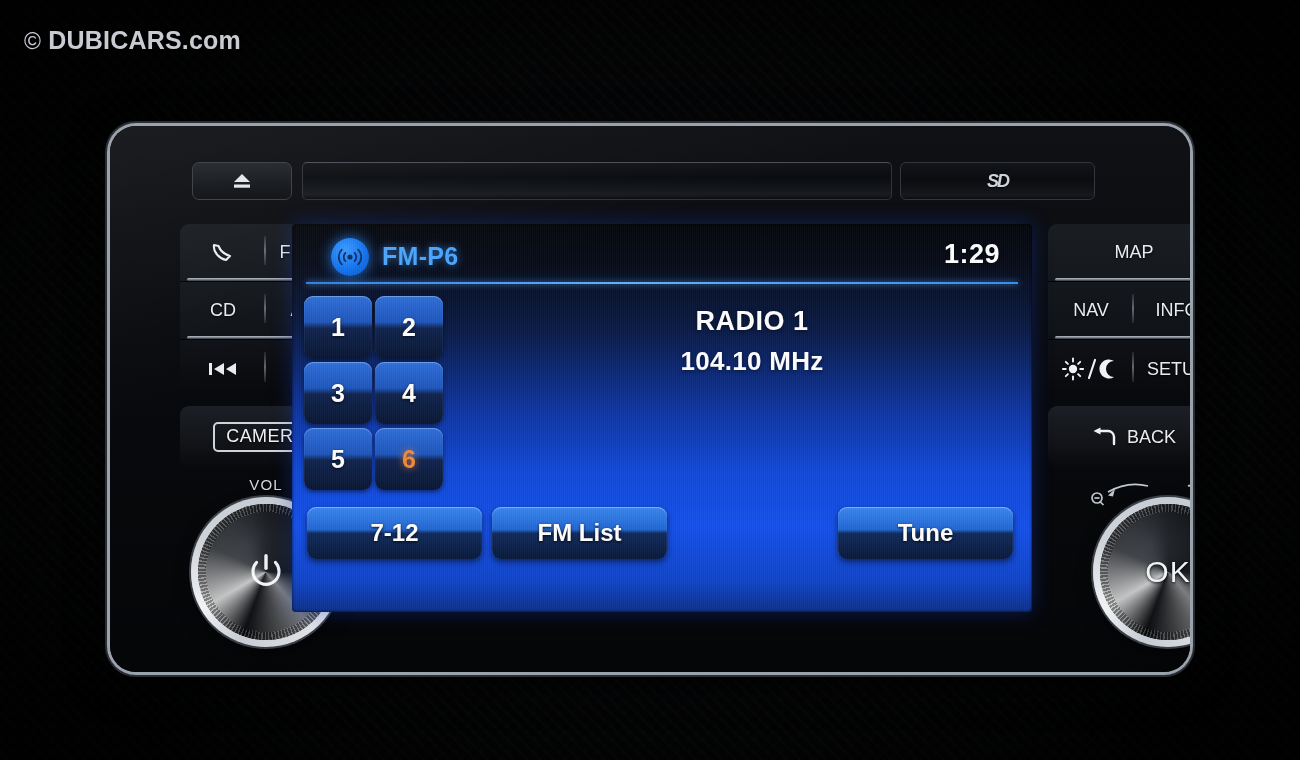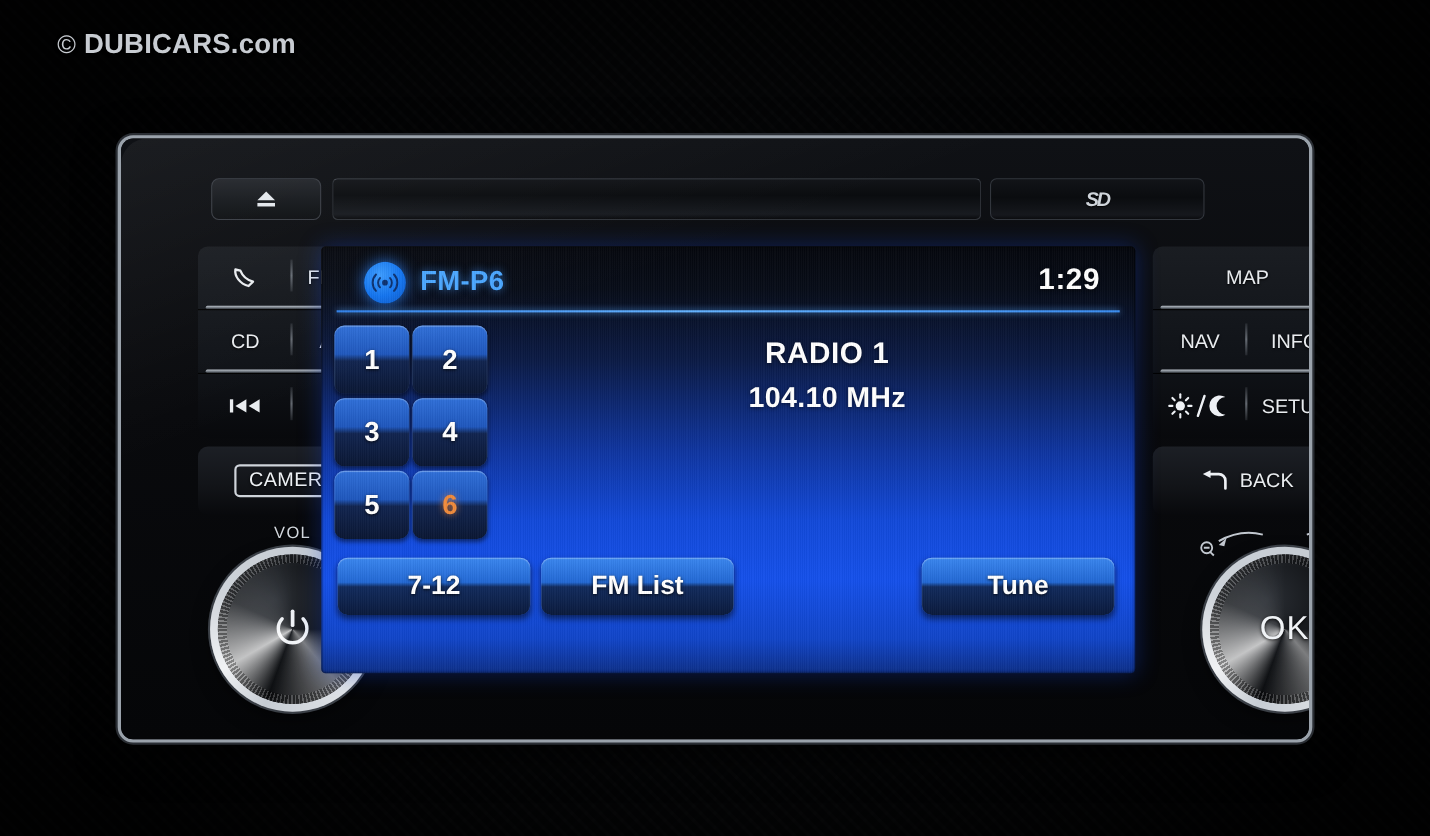--- a/index.html
+++ b/index.html
@@ -33,37 +33,37 @@
   #weave-vignette {
     position: absolute;
     inset: 0;
     background: radial-gradient(ellipse 760px 470px at 650px 390px,
                 rgba(0,0,0,.55) 0%, rgba(0,0,0,.80) 48%, rgba(0,0,0,.94) 100%);
   }
 
   
   #watermark {
     position: absolute;
-    left: 52px; top: 26px;
+    left: 24px; top: 26px;
     font-size: 25px;
     font-weight: bold;
     color: #c8ccd2;
     letter-spacing: .2px;
     text-shadow: 0 1px 3px rgba(0,0,0,.9);
     z-index: 60;
     white-space: nowrap;
   }
   #watermark .c { font-weight: normal; font-size: 23px; }
 
   
   #head-unit {
     position: absolute;
     left: 110px; top: 126px;
     width: 1080px; height: 546px;
-    border-radius: 11px;
+    border-radius: 26px;
     background: linear-gradient(180deg, #0f1115 0%, #090a0d 45%, #050608 100%);
     box-shadow:
       0 0 0 3px #9aa2ab,
       0 0 0 5px #2a2e34,
       0 10px 40px rgba(0,0,0,.85);
     overflow: hidden;
   }
   #head-unit::after {
     content: "";
     position: absolute;

